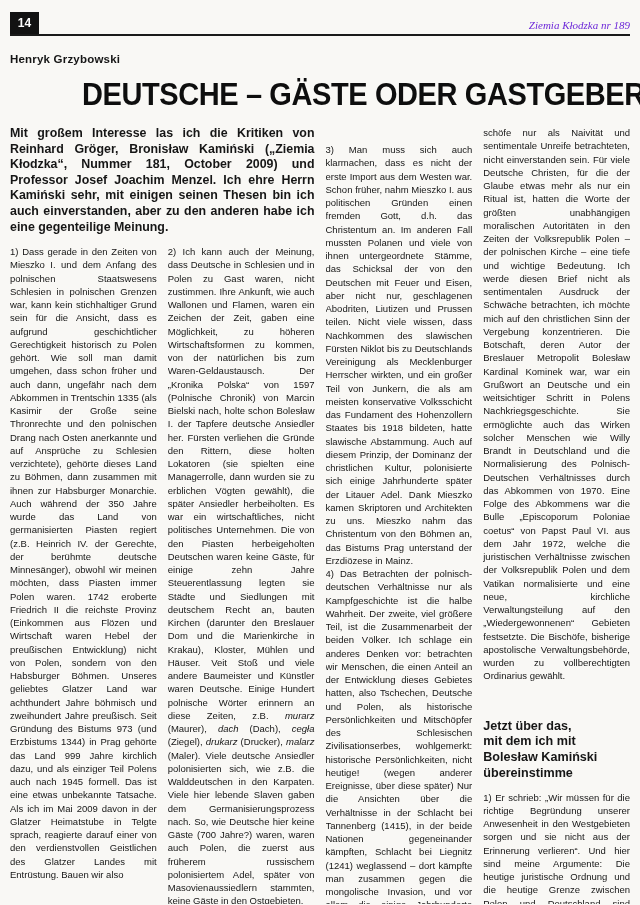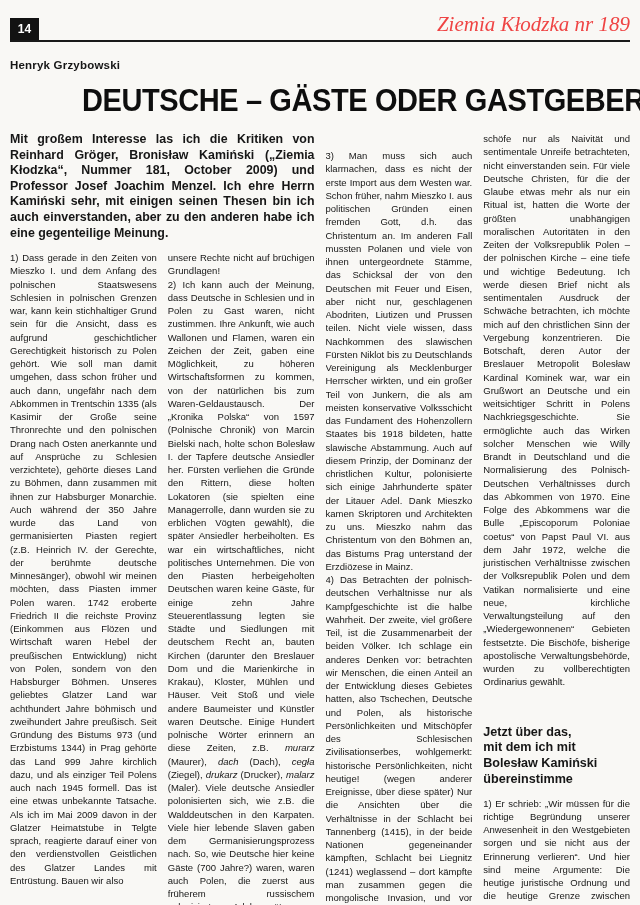--- a/index.html
+++ b/index.html
@@ -21,21 +21,21 @@
   }
   .pagenum {
     background: #121212; color: #fdfdfd;
     font-weight: bold; font-size: 12px;
     width: 29px; height: 22px;
     display: flex; align-items: center; justify-content: center;
     margin-bottom: -2px;
   }
   .journal {
     font-family: "Liberation Serif", serif;
-    font-style: italic; font-size: 21px; color: #ef4444;
+    font-style: italic; font-size: 11px; color: #6d28d9;
     padding-bottom: 1px;
   }
 
   .author { margin-top: 17px; font-weight: bold; font-size: 11.5px; letter-spacing: 0.2px; }
 
   .title {
     margin-top: 13px;
     padding-left: 72px;
     text-align: center;
     font-size: 29px;
@@ -107,21 +107,20 @@
     <p class="intro">Mit großem Interesse las ich die Kritiken von Reinhard Gröger, Bronisław Kamiński („Ziemia Kłodzka“, Nummer 181, October 2009) und Professor Josef Joachim Menzel. Ich ehre Herrn Kamiński sehr, mit einigen seinen Thesen bin ich auch einverstanden, aber zu den anderen habe ich eine gegenteilige Meinung.</p>
 
     <div class="colA txtcol">
       <div>
           <p><span>1) Dass gerade in den Zeiten von Mieszko I. und dem Anfang des polnischen Staatswesens Schlesien in polnischen Grenzen war, kann kein stichhaltiger Grund sein für die Ansicht, dass es aufgrund geschichtlicher Gerechtigkeit historisch zu Polen gehört. Wie soll man damit umgehen, dass schon früher und auch dann, ungefähr nach dem Abkommen in Trentschin 1335 (als Kasimir der Große seine Thronrechte und den polnischen Drang nach Osten anerkannte und auf Ansprüche zu Schlesien verzichtete), gehörte dieses Land zu Böhmen, dann zusammen mit ihnen zur Habsburger Monarchie. Auch während der 350 Jahre wurde das Land von germanisierten Piasten regiert (z.B. Heinrich IV. der Gerechte, der berühmte deutsche Minnesänger), obwohl wir meinen möchten, dass Piasten immer Polen waren. 1742 eroberte Friedrich II die reichste Provinz (Einkommen aus Flözen und Wirtschaft waren Hebel der preußischen Entwicklung) nicht von Polen, sondern von den Habsburger Böhmen. Unseres geliebtes Glatzer Land war achthundert Jahre böhmisch und zweihundert Jahre preußisch. Seit Gründung des Bistums 973 (und Erzbistums 1344) in Prag gehörte das Land 999 Jahre kirchlich dazu, und als einziger Teil Polens auch nach 1945 formell. Das ist eine etwas unbekannte Tatsache. Als ich im Mai 2009 davon in der Glatzer Heimatstube in Telgte sprach, reagierte darauf einer von den verdienstvollen Geistlichen des Glatzer Landes mit Entrüstung. Bauen wir also</span></p>
         </div>
     </div>
 
     <div class="colB txtcol">
       <div>
-          <p><span>unsere Rechte nicht auf brüchigen Grundlagen!</span></p>
           <p><span>2) Ich kann auch der Meinung, dass Deutsche in Schlesien und in Polen zu Gast waren, nicht zustimmen. Ihre Ankunft, wie auch Wallonen und Flamen, waren ein Zeichen der Zeit, gaben eine Möglichkeit, zu höheren Wirtschaftsformen zu kommen, von der natürlichen bis zum Waren-Geldaustausch. Der „Kronika Polska“ von 1597 (Polnische Chronik) von Marcin Bielski nach, holte schon Bolesław I. der Tapfere deutsche Ansiedler her. Fürsten verliehen die Gründe den Rittern, diese holten Lokatoren (sie spielten eine Managerrolle, dann wurden sie zu erblichen Vögten gewählt), die später Ansiedler herbeiholten. Es war ein wirtschaftliches, nicht politisches Unternehmen. Die von den Piasten herbeigeholten Deutschen waren keine Gäste, für einige zehn Jahre Steuerentlassung legten sie Städte und Siedlungen mit deutschem Recht an, bauten Kirchen (darunter den Breslauer Dom und die Marienkirche in Krakau), Kloster, Mühlen und Häuser. Veit Stoß und viele andere Baumeister und Künstler waren Deutsche. Einige Hundert polnische Wörter erinnern an diese Zeiten, z.B. </span><i>murarz</i><span> (Maurer), </span><i>dach</i><span> (Dach), </span><i>cegła</i><span> (Ziegel), </span><i>drukarz</i><span> (Drucker), </span><i>malarz</i><span> (Maler). Viele deutsche Ansiedler polonisierten sich, wie z.B. die Walddeutschen in den Karpaten. Viele hier lebende Slaven gaben dem Germanisierungsprozess nach. So, wie Deutsche hier keine Gäste (700 Jahre?) waren, waren auch Polen, die zuerst aus früherem russischem polonisiertem Adel, später von Masovienaussiedlern stammten, keine Gäste in den Ostgebieten.</span></p>
         </div>
     </div>
 
     <div class="colC txtcol">
       <div>
           <p><span>3) Man muss sich auch klarmachen, dass es nicht der erste Import aus dem Westen war. Schon früher, nahm Mieszko I. aus politischen Gründen einen fremden Gott, d.h. das Christentum an. Im anderen Fall mussten Polanen und viele von ihnen untergeordnete Stämme, das Schicksal der von den Deutschen mit Feuer und Eisen, aber nicht nur, geschlagenen Abodriten, Liutizen und Prussen teilen. Nicht viele wissen, dass Nachkommen des slawischen Fürsten Niklot bis zu Deutschlands Vereinigung als Mecklenburger Herrscher wirkten, und ein großer Teil von Junkern, die als am meisten konservative Volksschicht das Fundament des Hohenzollern Staates bis 1918 bildeten, hatte slawische Abstammung. Auch auf diesem Prinzip, der Dominanz der christlichen Kultur, polonisierte sich einige Jahrhunderte später der Litauer Adel. Dank Mieszko kamen Skriptoren und Architekten zu uns. Mieszko nahm das Christentum von den Böhmen an, das Bistums Prag unterstand der Erzdiözese in Mainz.</span></p>
           <p><span>4) Das Betrachten der polnisch-deutschen Verhältnisse nur als Kampfgeschichte ist die halbe Wahrheit. Der zweite, viel größere Teil, ist die Zusammenarbeit der beiden Völker. Ich schlage ein anderes Denken vor: betrachten wir Menschen, die einen Anteil an der Entwicklung dieses Gebietes hatten, also Tschechen, Deutsche und Polen, als historische Persönlichkeiten und Mitschöpfer des Schlesischen Zivilisationserbes, wohlgemerkt: historische Persönlichkeiten, nicht heutige! (wegen anderer Ereignisse, über diese später) Nur die Ansichten über die Verhältnisse in der Schlacht bei Tannenberg (1415), in der beide Nationen gegeneinander kämpften, Schlacht bei Liegnitz (1241) weglassend – dort kämpfte man zusammen gegen die mongolische Invasion, und vor allem die einige Jahrhunderte dauernde Symbiose, sind eine Lüge.</span></p>
         </div>
     </div>

